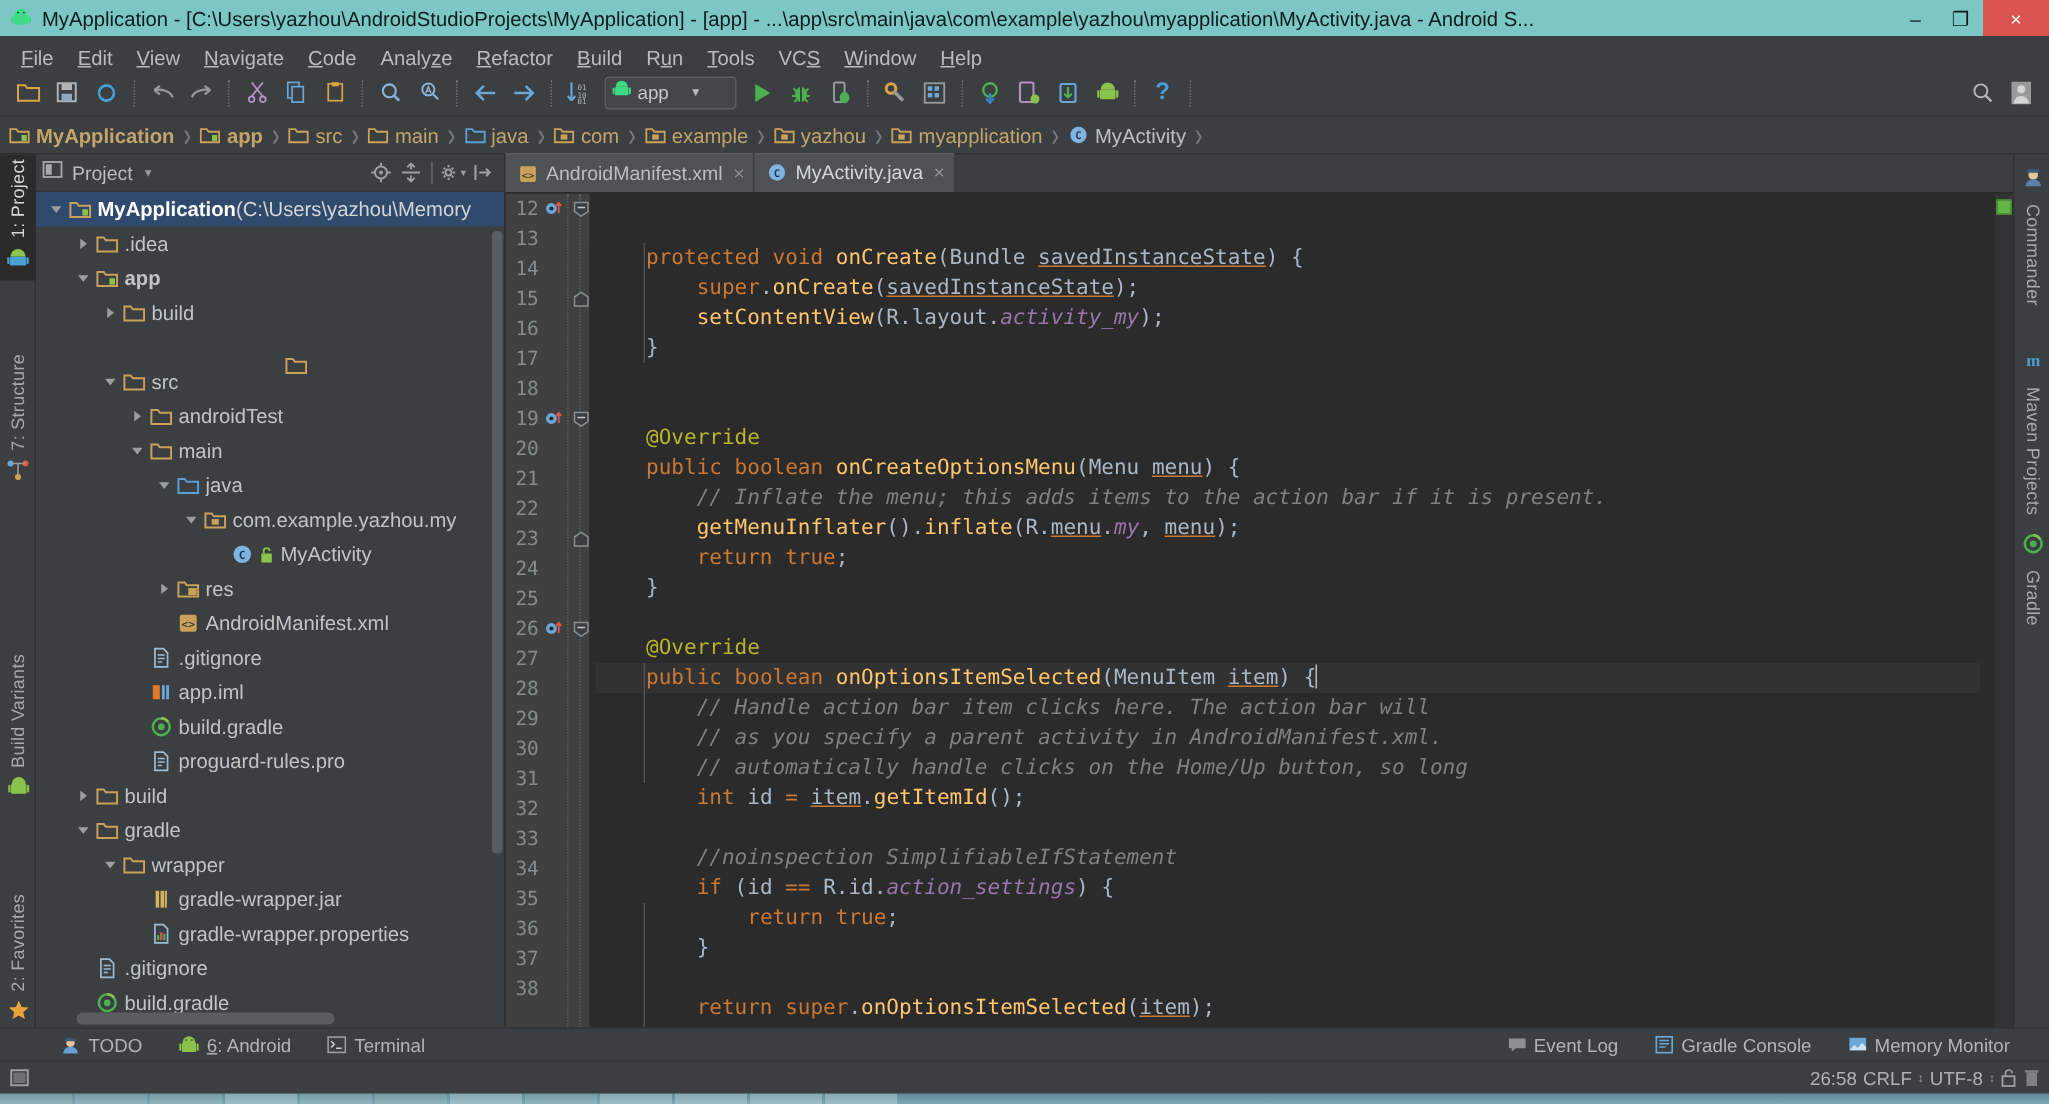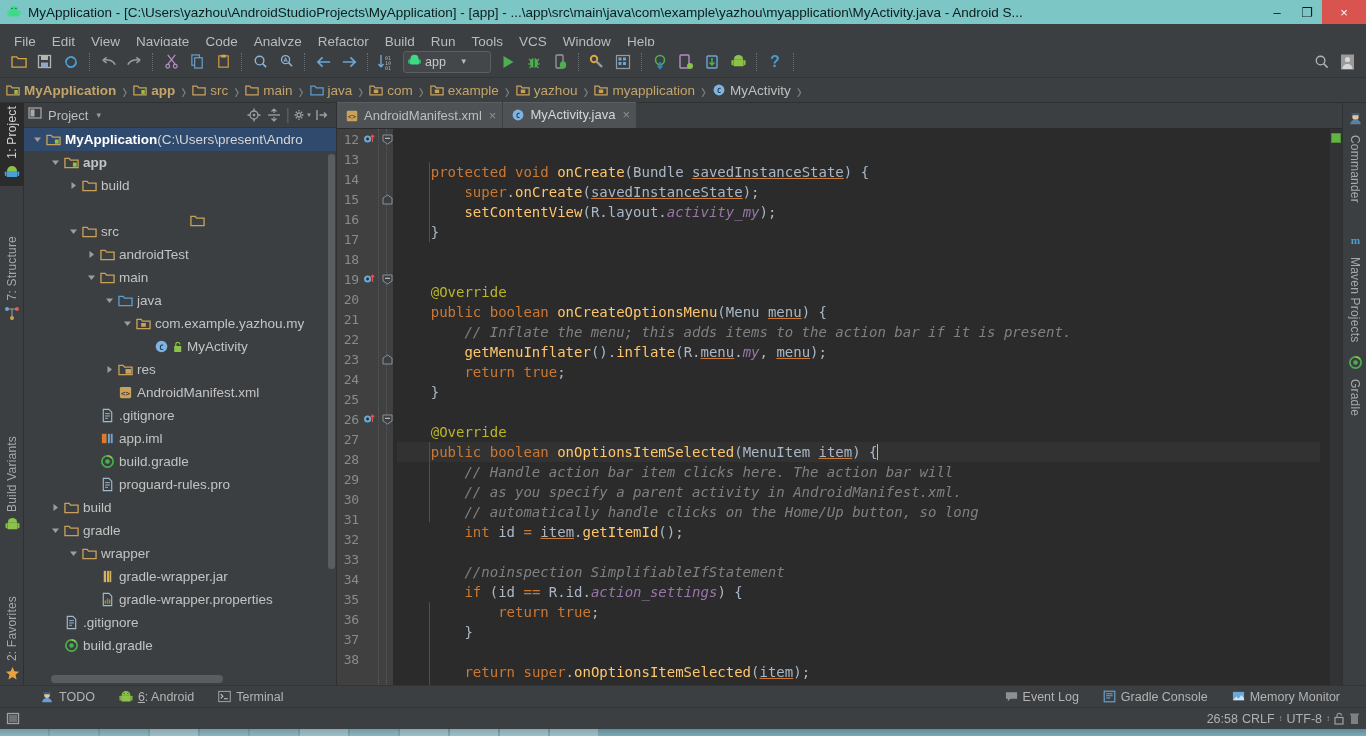--- a/index.html
+++ b/index.html
@@ -46,21 +46,21 @@
   }
   .win-btn.close { background: #d9534f; color: #fff; width: 44px; }
 
   
   .menubar {
     position: absolute; top: 24px; left: 0;
     width: 1366px; height: 35px;
     background: #3c3f41;
     display: flex; align-items: center;
     padding-left: 6px;
-    border-bottom: 1px solid #8b5cf6;
+    border-bottom: 7px solid #8b5cf6;
   }
   .menu-item {
     padding: 1px 8px; font-size: 13.5px; color: #bbbbbb;
     white-space: nowrap;
   }
   .menu-item u { text-decoration: underline; }
 
   
   .toolbar {
     position: absolute; top: 46px; left: 0;
@@ -829,21 +829,36 @@
           </span>
           <span class="ticon">
             <span style="display: inline-flex; align-items: center;">
               <svg width="15" height="15" viewBox="0 0 16 16">
                 <path d="M1 3.5h4.5L7 5.5h8v8H1z" fill="none" stroke="#c9a15a" stroke-width="1.4"></path>
                 <rect x="9.5" y="8" width="4" height="4.5" fill="#8bc34a"></rect>
               </svg>
             </span>
           </span>
           <span class="tlabel"><b>MyApplication</b></span>
-          <span class="tdim"> (C:\Users\present\Andro</span>
+          <span class="tdim"> (C:\Users\yazhou\Memory</span>
+        </div>
+        <div class="trow" style="padding-left: 24px;">
+          <span class="arrow">
+            <svg width="9" height="9" viewBox="0 0 9 9">
+              <path d="M2.5 1v7L7 4.5z" fill="#9d9d9d"></path>
+            </svg>
+          </span>
+          <span class="ticon">
+            <span style="display: inline-flex; align-items: center;">
+              <svg width="15" height="15" viewBox="0 0 16 16">
+                <path d="M1 3.5h4.5L7 5.5h8v8H1z" fill="none" stroke="#c9a15a" stroke-width="1.4"></path>
+              </svg>
+            </span>
+          </span>
+          <span class="tlabel">.idea</span>
         </div>
         <div class="trow" style="padding-left: 24px;">
           <span class="arrow">
             <svg width="9" height="9" viewBox="0 0 9 9">
               <path d="M1 2.5h7L4.5 7z" fill="#9d9d9d"></path>
             </svg>
           </span>
           <span class="ticon">
             <span style="display: inline-flex; align-items: center;">
               <svg width="15" height="15" viewBox="0 0 16 16">

